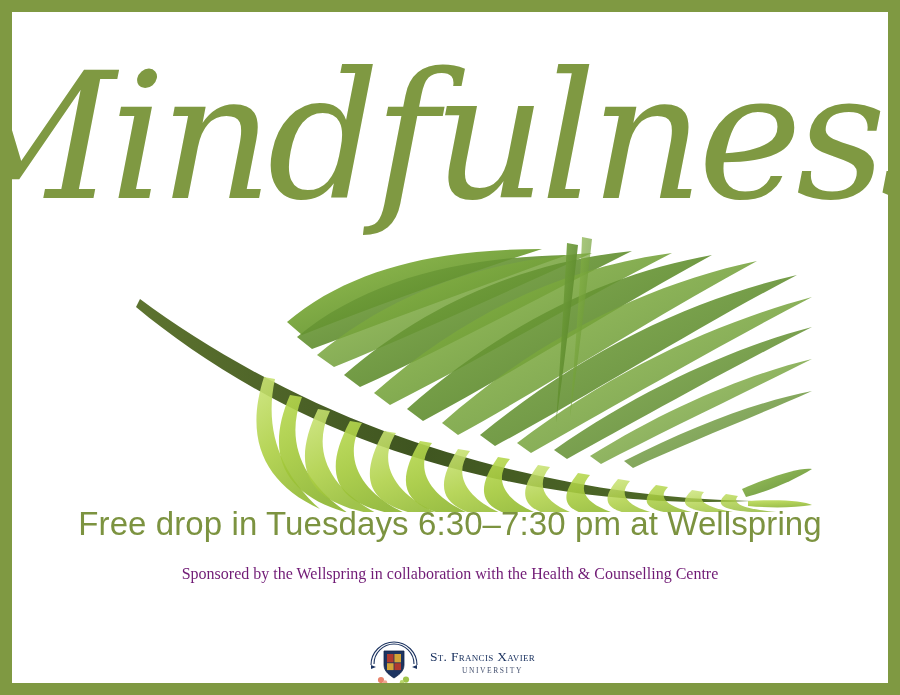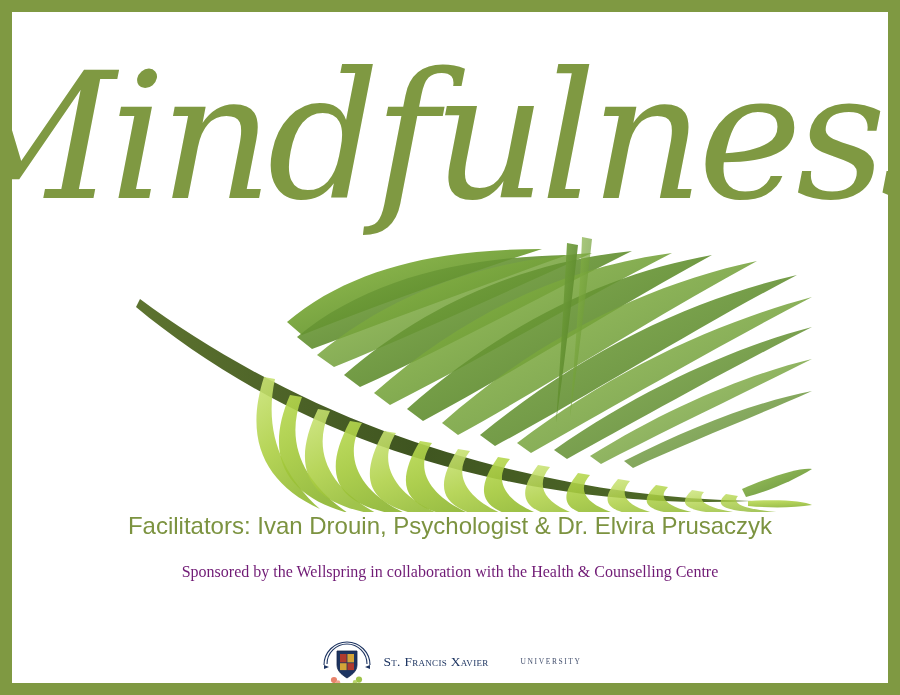--- a/index.html
+++ b/index.html
@@ -113,21 +113,21 @@
     align-items: center;
   }
   .logo-inner {
     display: flex;
     align-items: center;
     gap: 7px;
   }
   .crest-svg { display: block; width: 58px; height: 56px; }
   .logo-text {
     display: flex;
-    flex-direction: row;
+    flex-direction: column;
     justify-content: center;
     line-height: 1;
   }
   .logo-name {
     font-family: "Liberation Serif", "DejaVu Serif", serif;
     font-size: 13.5px;
     color: #1d3461;
     font-variant: small-caps;
     letter-spacing: 0.3px;
     font-weight: 400;
@@ -225,21 +225,21 @@
         </g>
 
         <g>
           <path d="M630,262 C662,248 690,240 700,242 C684,252 658,264 634,270 Z" fill="url(#gUp2)" opacity="0.9"></path>
           <path d="M636,274 C668,272 692,274 700,278 C682,281 656,281 636,279 Z" fill="url(#gLow)" opacity="0.85"></path>
         </g>
       </svg>
     </div>
 
     <div class="textblock">
-      <div class="subline">Facilitators: Ivan Drouin, Psychologist &amp; Dr. Elvira Prusaczyk</div>
+      <div class="headline">Free drop in Tuesdays 6:30–7:30 pm at Wellspring</div>
       <div class="sponsor">Sponsored by the Wellspring in collaboration with the Health &amp; Counselling Centre</div>
     </div>
 
     <div class="logo-wrap">
       <div class="logo-inner">
         <svg class="crest-svg" viewBox="0 0 58 56" xmlns="http://www.w3.org/2000/svg">
 
           <path d="M9,30 A20,20 0 0 1 49,30" fill="none" stroke="#1d3461" stroke-width="1.1"></path>
           <path d="M6,31 A23,23 0 0 1 52,31" fill="none" stroke="#1d3461" stroke-width="1.1"></path>
           <path d="M6,31 L6,35 L11,33 Z" fill="#1d3461"></path>

